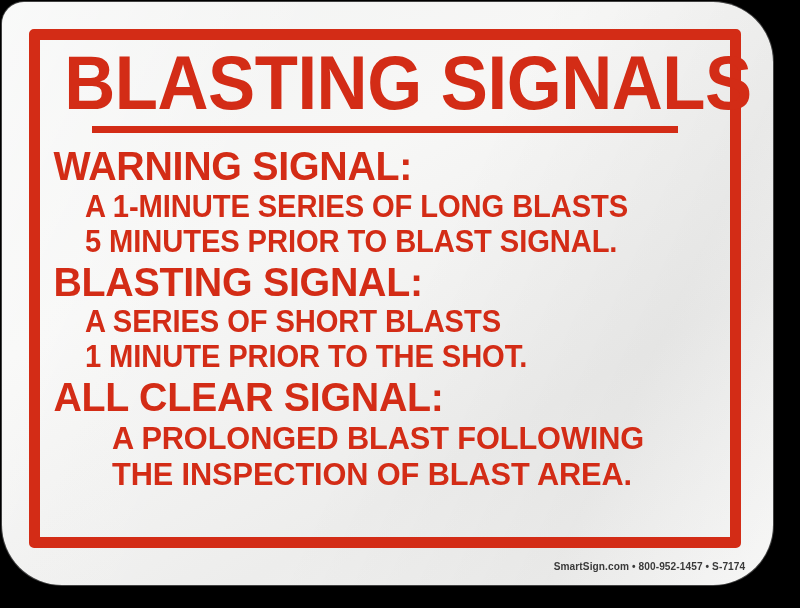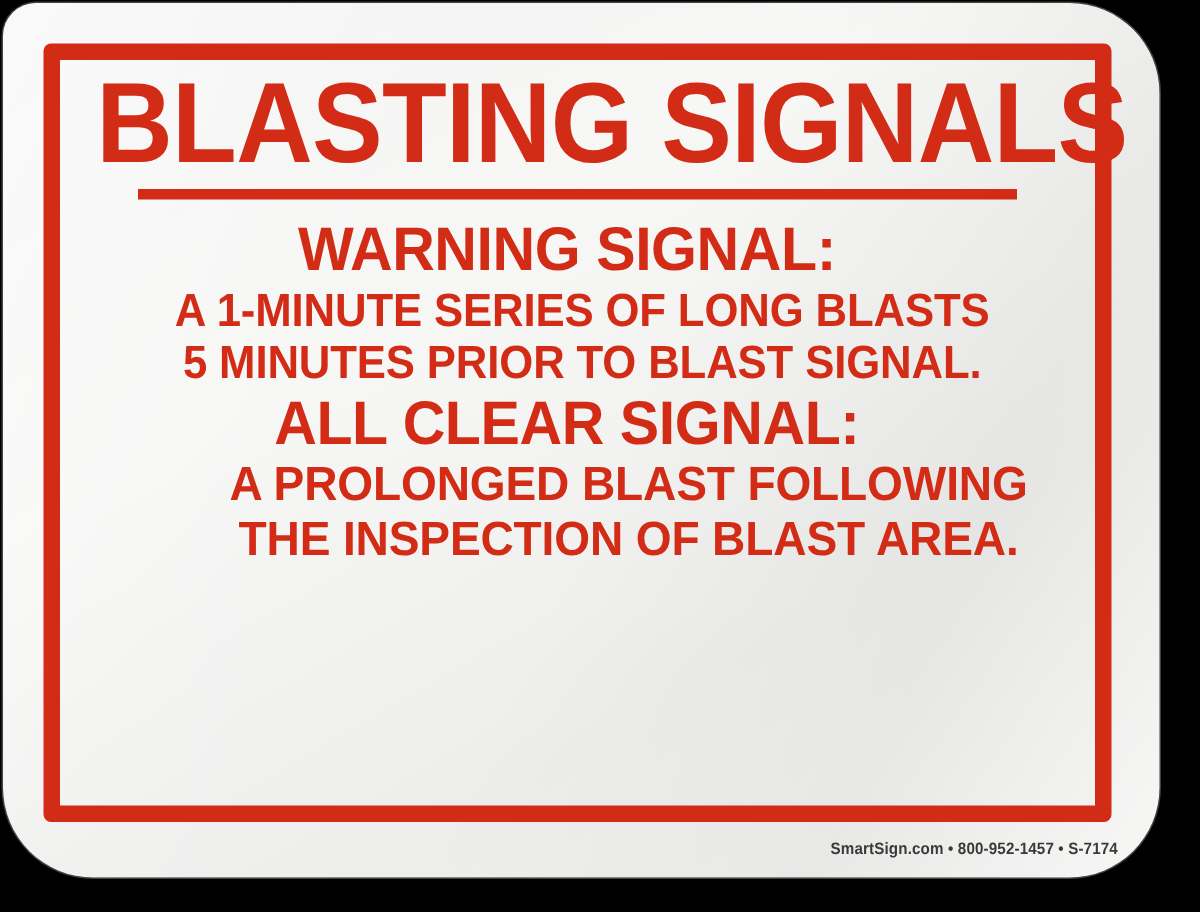--- a/index.html
+++ b/index.html
@@ -91,21 +91,20 @@
     background: #d32c16;
     margin: 8px auto 0 auto;
   }
 
   
   #sections {
     margin-top: 12px;
   }
   .section {
     margin-bottom: 2px;
-    text-align: center;
   }
   .section-heading {
     color: #d32c16;
     font-family: "Liberation Sans Narrow", "Liberation Sans", sans-serif;
     font-weight: bold;
     font-size: 41px;
     line-height: 1.06;
     letter-spacing: -0.3px;
     white-space: nowrap;
     padding-left: 14px;
@@ -121,21 +120,21 @@
     font-weight: bold;
     font-size: 31px;
     line-height: 1.13;
     letter-spacing: -0.1px;
     white-space: nowrap;
     transform: scaleX(0.94);
     transform-origin: left center;
   }
 
   
-  .section.wide .section-lines { padding-left: 92px; }
+  .section.wide .section-lines { padding-left: 72px; }
   .section.wide .section-line {
     font-size: 32px;
     transform: scaleX(0.96);
   }
 
   
   #credit {
     position: absolute;
     right: 28px;
     top: 558px;
@@ -170,20 +169,27 @@
       <div id="sections">
 
         <div class="section">
           <div class="section-heading">WARNING SIGNAL:</div>
           <div class="section-lines">
             <div class="section-line">A 1-MINUTE SERIES OF LONG BLASTS</div>
             <div class="section-line">5 MINUTES PRIOR TO BLAST SIGNAL.</div>
           </div>
         </div>
 
+        <div class="section">
+          <div class="section-heading">BLASTING SIGNAL:</div>
+          <div class="section-lines">
+            <div class="section-line">A SERIES OF SHORT BLASTS</div>
+            <div class="section-line">1 MINUTE PRIOR TO THE SHOT.</div>
+          </div>
+        </div>
 
         <div class="section wide">
           <div class="section-heading">ALL CLEAR SIGNAL:</div>
           <div class="section-lines">
             <div class="section-line">A PROLONGED BLAST FOLLOWING</div>
             <div class="section-line">THE INSPECTION OF BLAST AREA.</div>
           </div>
         </div>
 
       </div>

